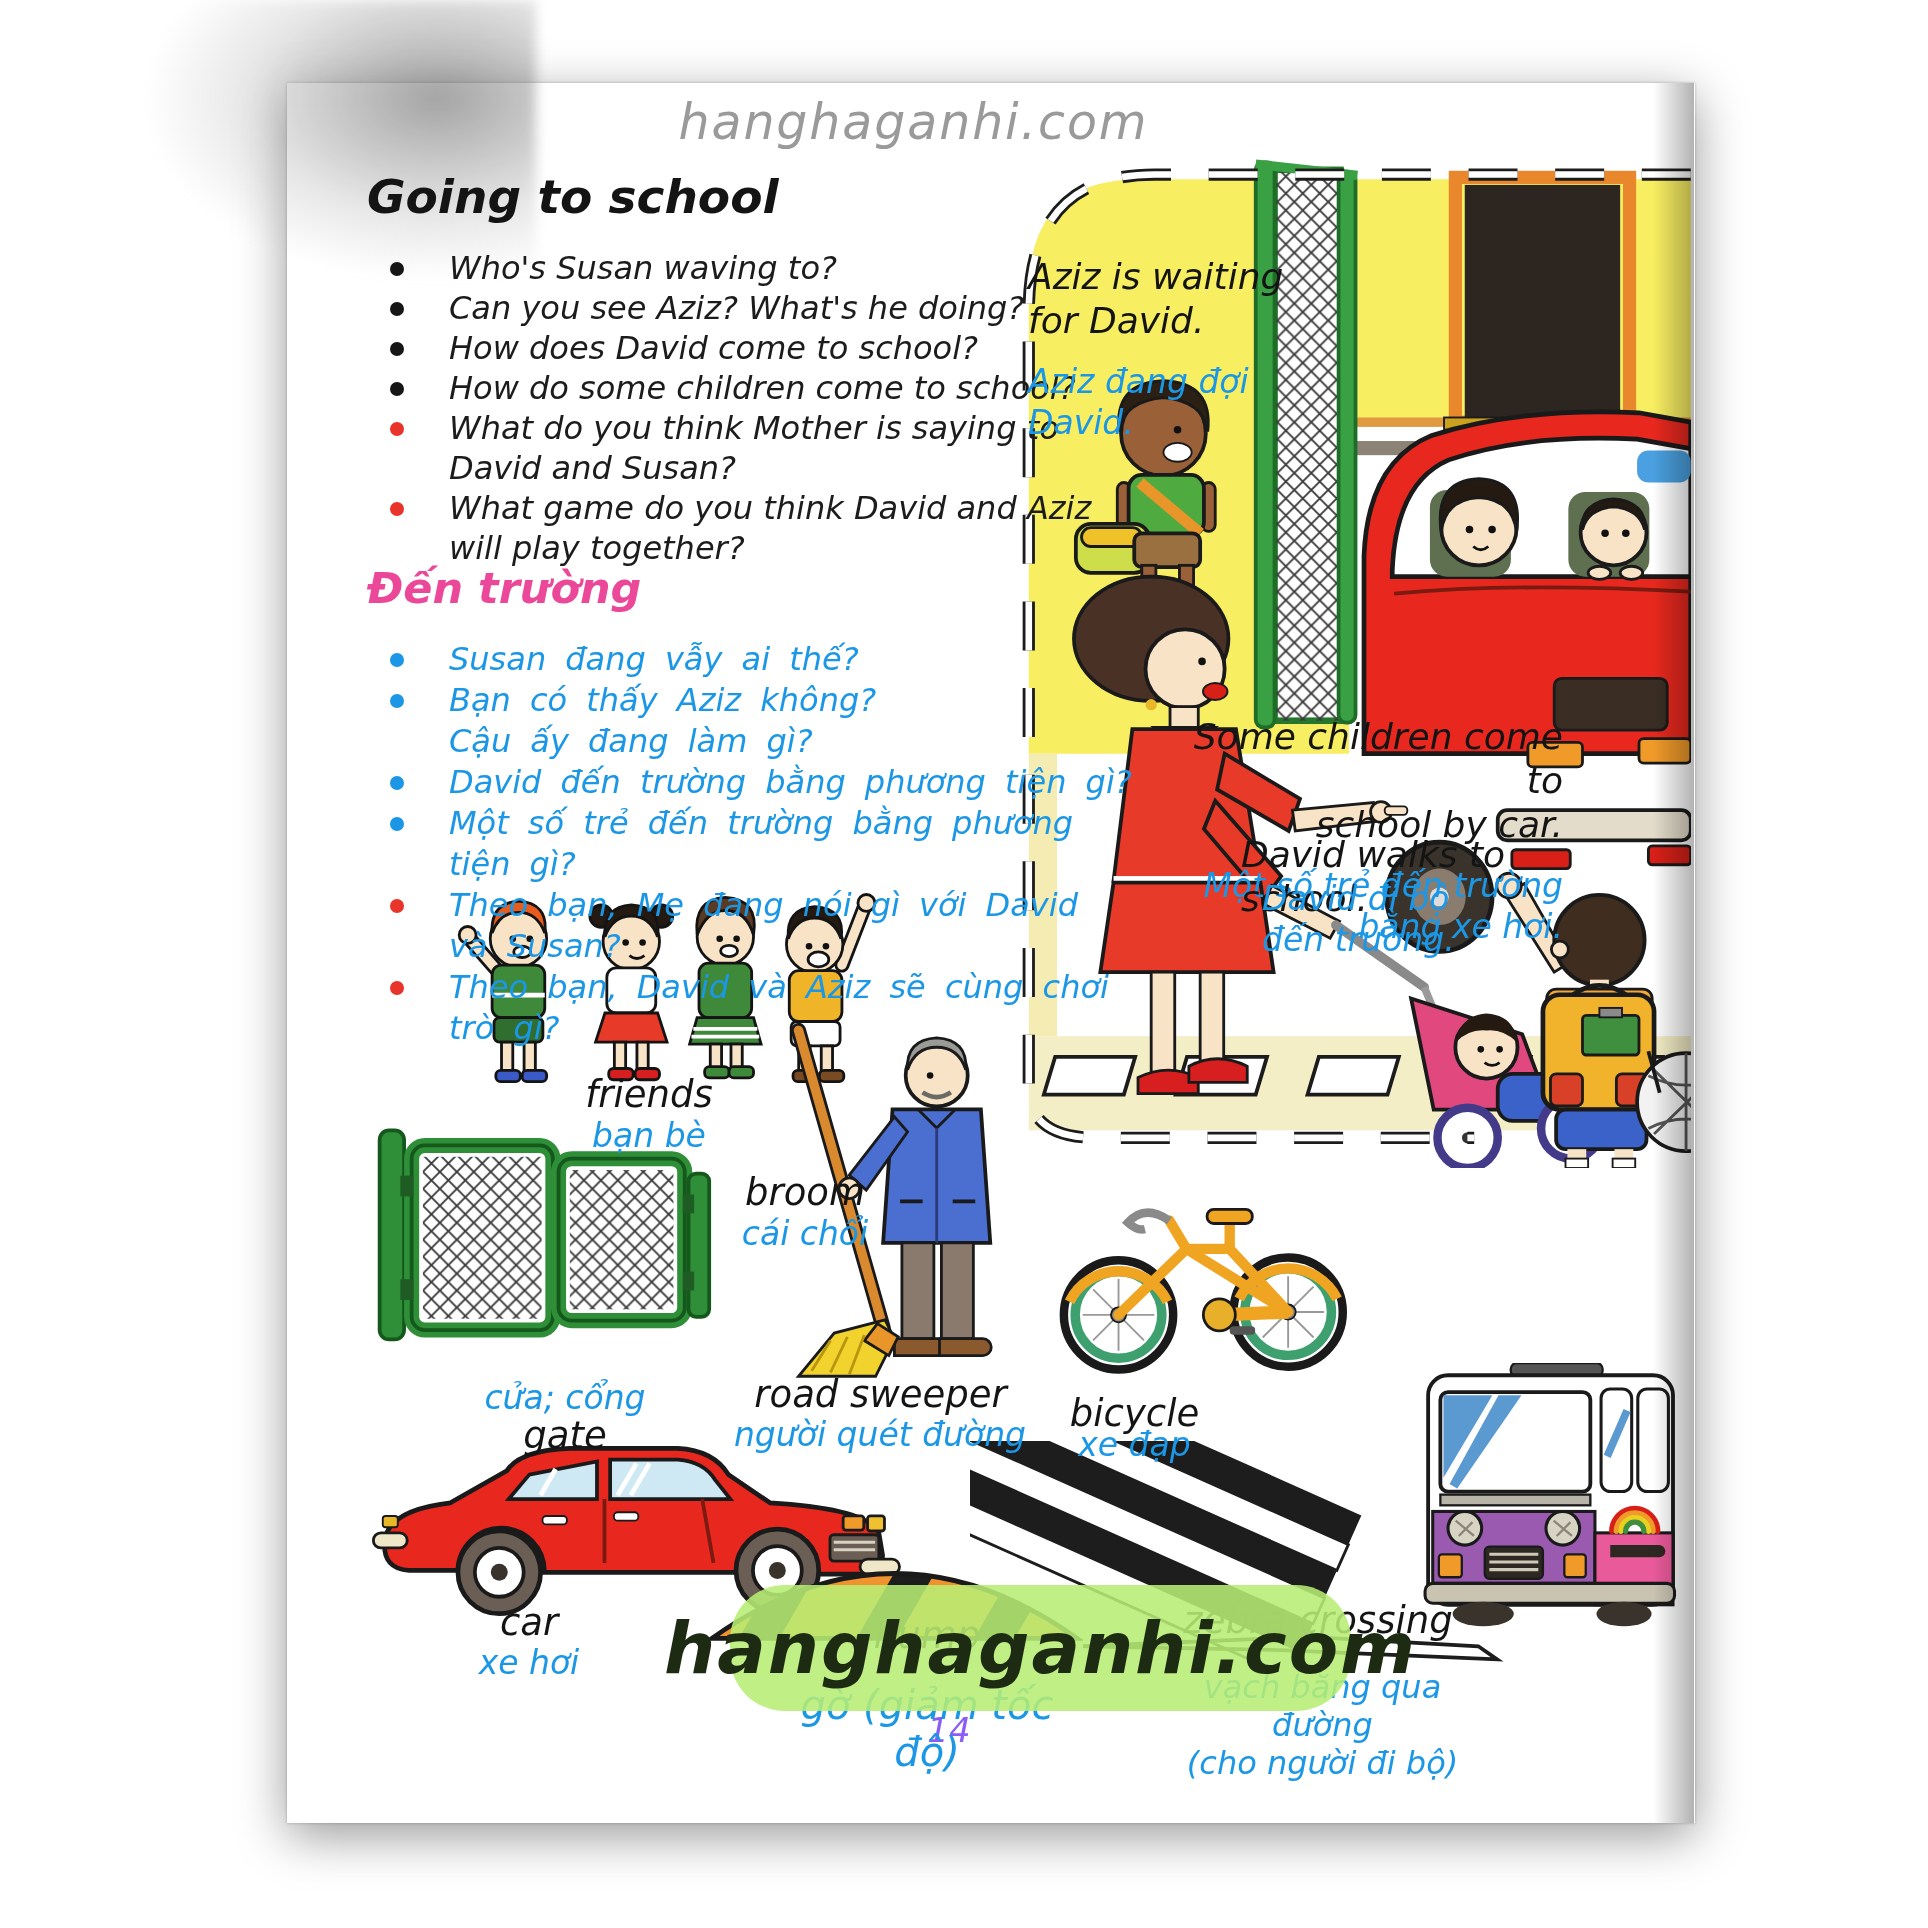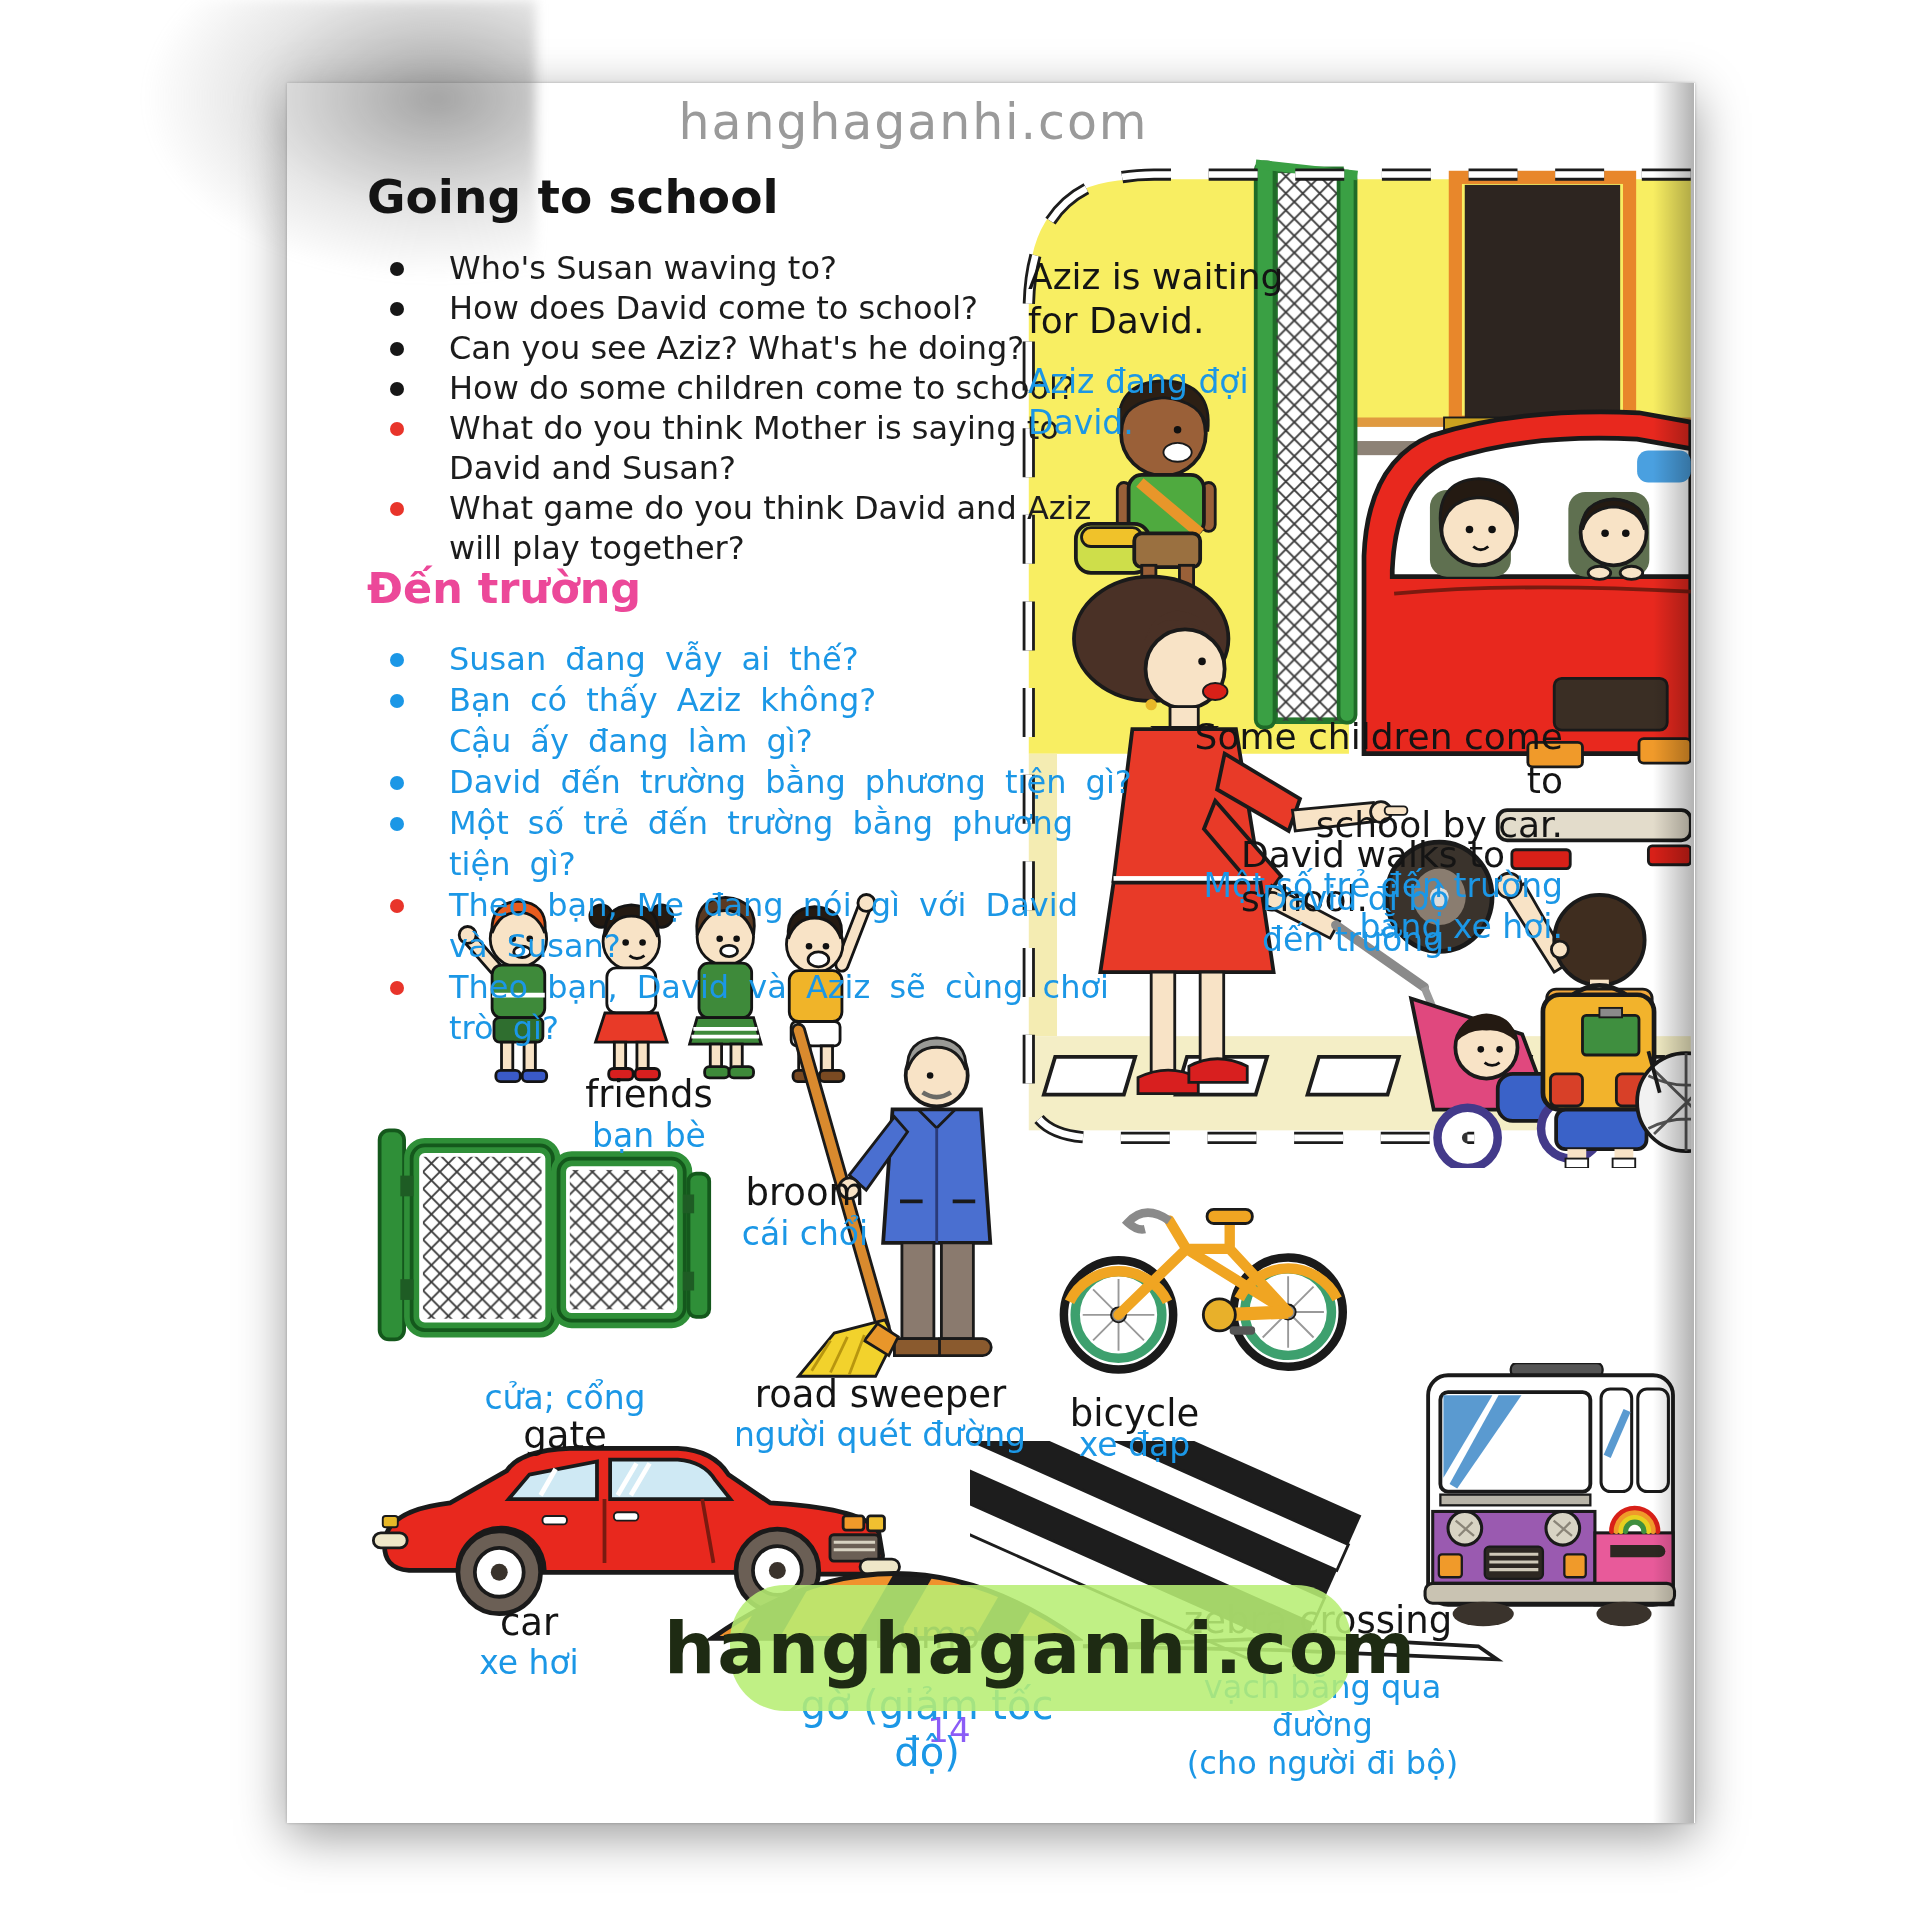--- a/index.html
+++ b/index.html
@@ -1,17 +1,17 @@
 <!DOCTYPE html>
 <html style="font-size:15px"><head>
 <meta charset="utf-8">
 <style>
   html,body{margin:0;padding:0;background:#fff;}
   #canvas{position:relative;width:1928px;height:1928px;background:#ffffff;overflow:hidden;
-          font-family:"DejaVu Sans","Liberation Sans",sans-serif;color:#1c1c1c;}
+          font-family:"DejaVu Sans","Liberation Sans",sans-serif;color:#1c1c1c;font-style:italic;}
   .page{position:absolute;left:287px;top:83px;width:1408px;height:1740px;background:#ffffff;
         box-shadow:0 13px 47px rgba(0,0,0,.40),0 0 2.8px rgba(0,0,0,.25);}
   .page-right-shade{position:absolute;left:1653px;top:83px;width:41px;height:1740px;z-index:40;
         background:linear-gradient(to right,rgba(0,0,0,0),rgba(0,0,0,.30));pointer-events:none;}
   .corner-shadow{position:absolute;left:141px;top:0;width:395px;height:282px;z-index:1;
         background:radial-gradient(ellipse at 75% 35%,rgba(90,90,90,.55),rgba(160,160,160,.25) 45%,rgba(255,255,255,0) 70%);
         filter:blur(5.6px);}
   .ill{position:absolute;z-index:5;}
   .txt{position:absolute;z-index:10;white-space:pre-line;}
   .center{text-align:center;}
@@ -46,22 +46,22 @@
   <div class="page"></div>
   <div class="corner-shadow"></div>
   <div class="page-right-shade"></div>
 
   <div class="txt wm-top">hanghaganhi.com</div>
 
   <div class="txt title-en">Going to school</div>
 
   <ul class="qlist en-list">
     <li><span class="dot black"></span><span>Who's Susan waving to?</span></li>
+    <li><span class="dot black"></span><span>Can you see Aziz? What's he doing?</span></li>
     <li><span class="dot black"></span><span>How does David come to school?</span></li>
-    <li><span class="dot black"></span><span>Can you see Aziz? What's he doing?</span></li>
     <li><span class="dot black"></span><span>How do some children come to school?</span></li>
     <li><span class="dot red"></span><span>What do you think Mother is saying to
 David and Susan?</span></li>
     <li><span class="dot red"></span><span>What game do you think David and Aziz
 will play together?</span></li>
   </ul>
 
   <div class="txt title-vi">Đến trường</div>
 
   <ul class="qlist vi-list">

